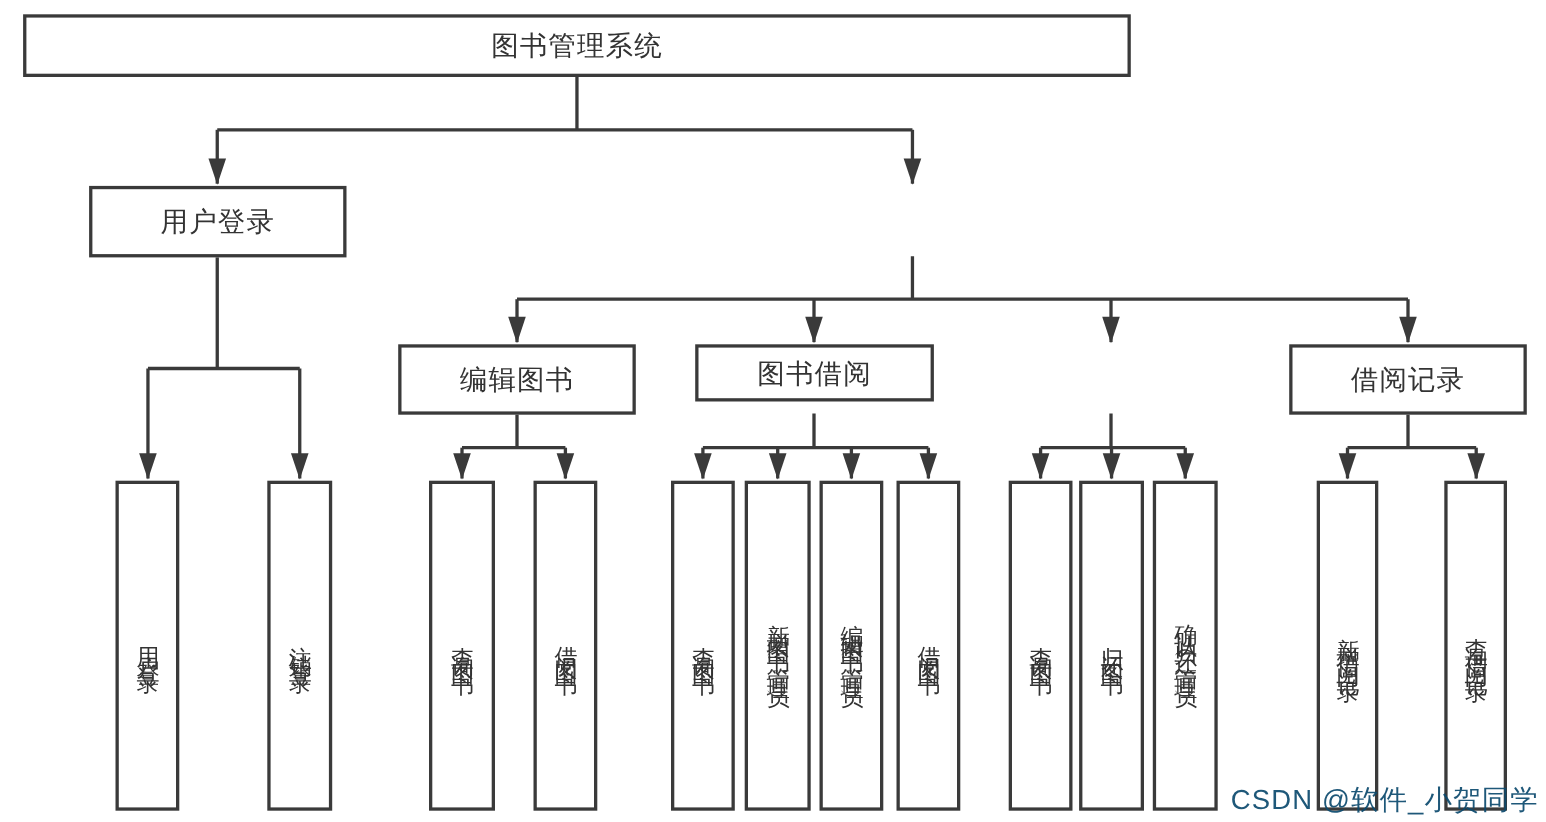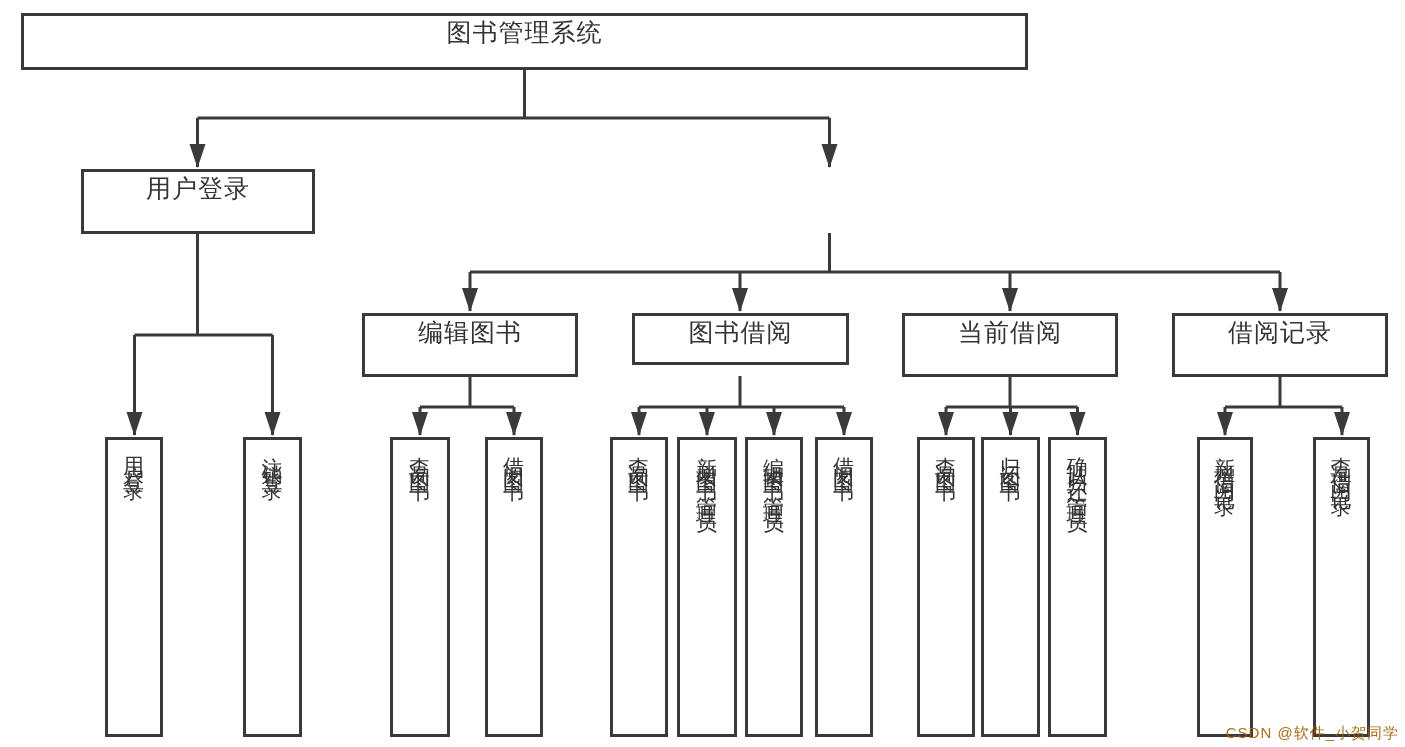--- a/index.html
+++ b/index.html
@@ -4,32 +4,32 @@
 <style>
   html,body{margin:0;padding:0;background:#ffffff;}
   body{
     font-family:"Liberation Sans",sans-serif;
     width:1405px;height:747px;position:relative;overflow:hidden;color:#333;
   }
   #canvas{position:absolute;left:0;top:0;width:1405px;height:747px;}
   svg.wires{position:absolute;left:0;top:0;z-index:1;}
   .box{
     position:absolute;box-sizing:border-box;background:#ffffff;
-    border:3px solid #3a3a3a;display:flex;align-items:flex-start;justify-content:center;
+    border:3px solid #3a3a3a;display:flex;align-items:center;justify-content:center;
     z-index:2;
   }
   .h-box{font-size:25px;letter-spacing:1px;}
   .v-box .v-text{
     writing-mode:vertical-rl;text-orientation:mixed;
     font-size:21px;letter-spacing:8px;line-height:1;white-space:nowrap;
   }
   .label{color:#333;}
   .watermark{
     position:absolute;right:6px;bottom:4px;z-index:3;
-    font-size:15px;color:#a16207;opacity:.92;letter-spacing:1px;white-space:nowrap;
+    font-size:25px;color:#0c4a6e;opacity:.92;letter-spacing:1px;white-space:nowrap;
   }
 </style>
 </head>
 <body>
 
 <div id="canvas">
 
   <svg class="wires" width="1405" height="747" viewBox="0 0 1405 747">
     <defs>
       <marker id="arrow" markerUnits="userSpaceOnUse" markerWidth="26" markerHeight="18" viewBox="-1 -9 26 18" refX="23" refY="0" orient="auto">
@@ -80,23 +80,20 @@
   <div class="box h-box" style="left:81px;top:169px;width:234px;height:65px;">
     <span class="label">用户登录</span>
   </div>
 
   <div class="box h-box" style="left:362px;top:313px;width:216px;height:64px;">
     <span class="label">编辑图书</span>
   </div>
   <div class="box h-box" style="left:632px;top:313px;width:217px;height:52px;">
     <span class="label">图书借阅</span>
   </div>
-  <div class="box h-box" style="left:902px;top:313px;width:216px;height:64px;">
-    <span class="label">当前借阅</span>
-  </div>
   <div class="box h-box" style="left:1172px;top:313px;width:216px;height:64px;">
     <span class="label">借阅记录</span>
   </div>
 
   <div class="box v-box" style="left:105px;top:437px;width:58px;height:300px;">
     <span class="v-text label">用户登录</span>
   </div>
   <div class="box v-box" style="left:243px;top:437px;width:59px;height:300px;">
     <span class="v-text label">注销登录</span>
   </div>

